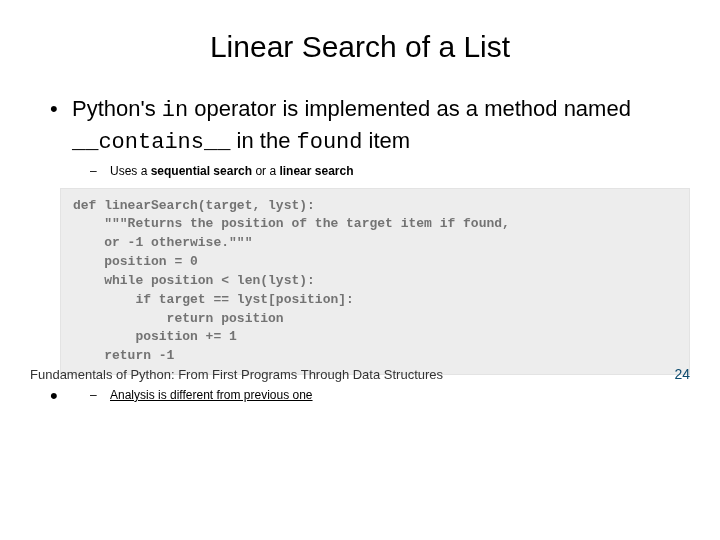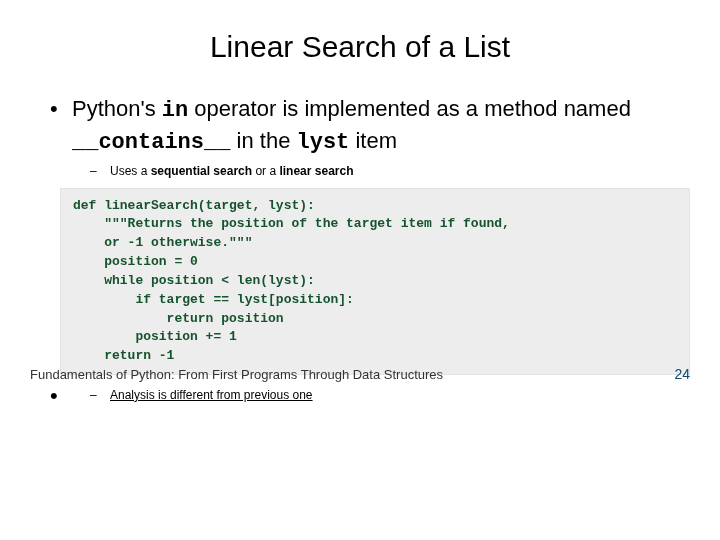--- a/index.html
+++ b/index.html
@@ -54,34 +54,34 @@
     padding-left: 20px;
     margin-bottom: 4px;
   }
   ul.sub > li::before {
     content: "–";
     position: absolute;
     left: 0;
   }
   .mono {
     font-family: "Courier New", Courier, monospace;
-    font-weight: bold;
+    font-weight: normal;
   }
   .bold {
     font-weight: bold;
   }
   .codeblock {
     background: #ededed;
     border: 1px solid #e3e3e3;
     margin: 6px 0 6px 30px;
     padding: 8px 12px 8px 12px;
     font-family: "Courier New", Courier, monospace;
     font-size: 13px;
     line-height: 1.45;
-    color: #14532d;
+    color: #737373;
     font-weight: bold;
     white-space: pre;
   }
   .footer {
     position: absolute;
     bottom: 2px;
     left: 30px;
     right: 30px;
     font-size: 13px;
     color: #333;
@@ -96,21 +96,21 @@
 </style>
 </head>
 <body>
 
 <div class="slide">
 
   <div class="title">Linear Search of a List</div>
 
   <ul class="top">
     <li>
-      <span>Python's </span><span class="mono">in</span><span> operator is implemented as a method named </span><span class="mono">__contains__</span><span> in the </span><span class="mono">lyst</span><span> item</span>
+      <span>Python's </span><span class="mono">in</span><span> operator is implemented as a method named </span><span class="mono">__contains__</span><span> in the </span><span class="mono">found</span><span> item</span>
       <ul class="sub">
         <li>
           <span>Uses a </span><span class="bold">sequential search</span><span> or a </span><span class="bold">linear search</span>
         </li>
       </ul>
     </li>
   </ul>
 
   <div class="codeblock">def linearSearch(target, lyst):
     """Returns the position of the target item if found,

